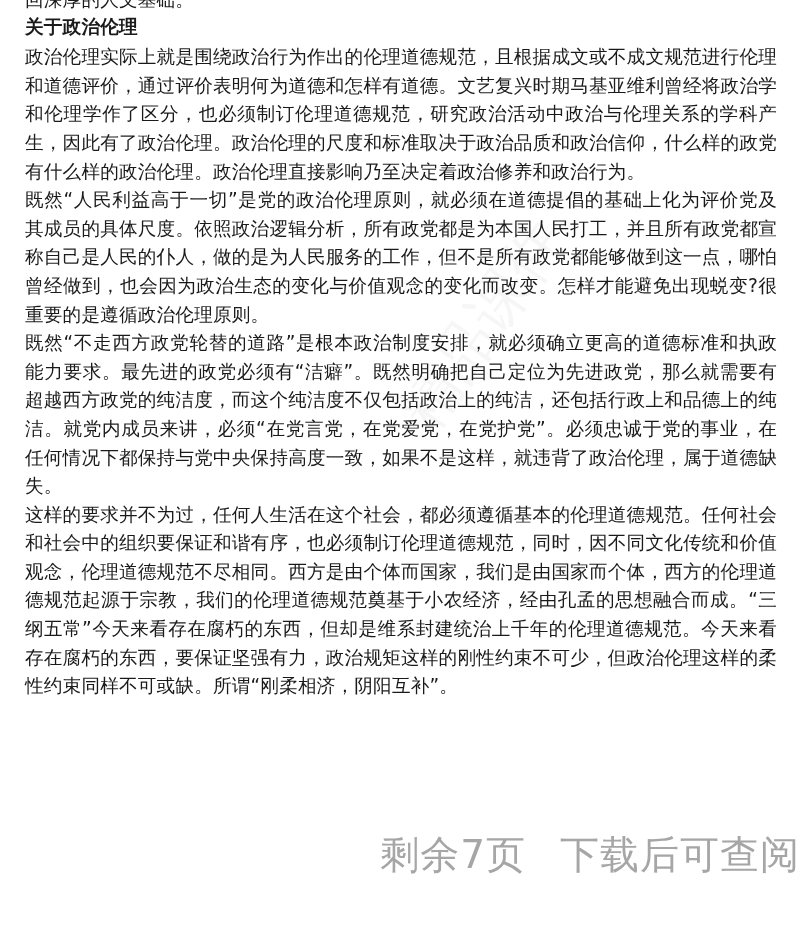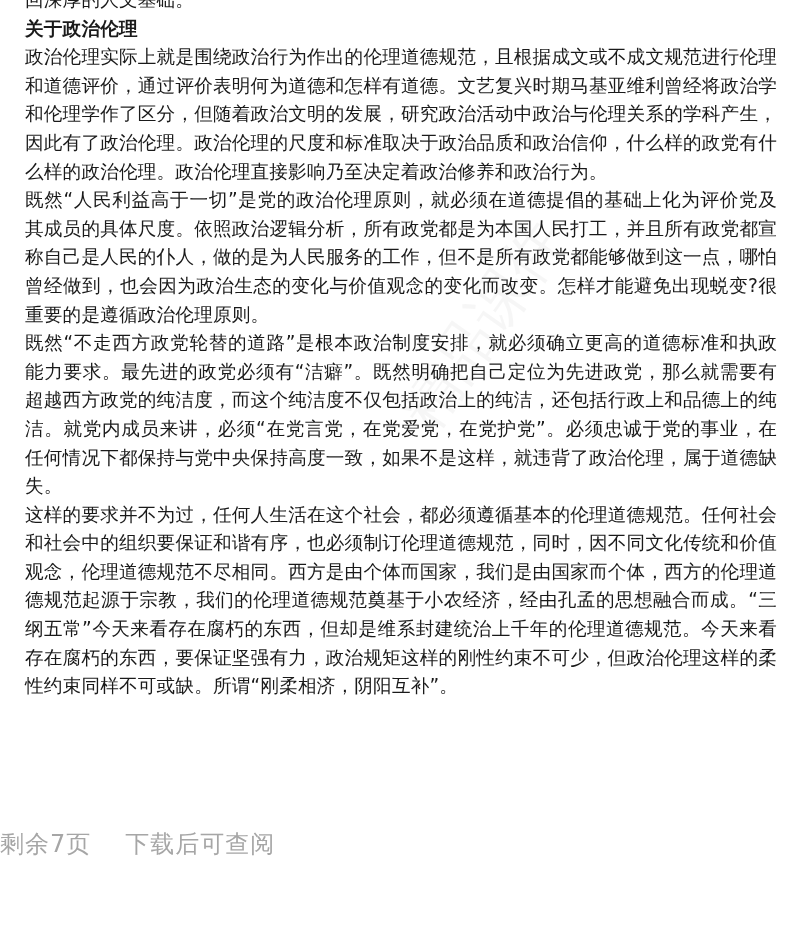--- a/index.html
+++ b/index.html
@@ -8,43 +8,43 @@
     position: absolute; left: 0; top: 0; width: 800px; height: 930px;
     font-family: "DejaVu Sans", "Liberation Sans", sans-serif;
     color: #1a1a1a;
   }
   .content {
     position: absolute; left: 25px; top: -14px; width: 752px;
     font-size: 18.6px; line-height: 28.6px; letter-spacing: 0.2px;
   }
   .content p { margin: 0; text-align: justify; }
   .content .cut { height: 28.6px; overflow: hidden; }
-  .content h2 { margin: 0; font-size: 18.6px; line-height: 28.6px; font-weight: bold; }
+  .content h2 { margin: 0; font-size: 18.6px; line-height: 28.6px; font-weight: bold; font-family: Liberation Mono, monospace; }
   .remain {
-    position: absolute; left: 0; top: 828px; width: 800px; text-align: left;
+    position: absolute; left: 0; top: 828px; width: 800px; text-align: right;
     font-family: "DejaVu Sans", "Liberation Sans", sans-serif;
-    font-size: 24px; color: #a6a6a6; letter-spacing: 1px;
+    font-size: 39px; color: #a6a6a6; letter-spacing: 1px;
   }
   .remain span { display: inline-block; }
   .remain .gap { width: 34px; }
   .watermark {
     position: absolute; left: 350px; top: 260px; width: 300px;
     transform: rotate(-55deg); font-size: 60px; color: rgba(0,0,0,0.035);
     font-family: "DejaVu Sans", sans-serif; pointer-events: none; white-space: nowrap;
   }
 </style>
 </head>
 <body>
 
 <div class="page">
   <div class="watermark">精品课件</div>
   <div class="content">
     <p class="cut">回深厚的人文基础。</p>
     <h2>关于政治伦理</h2>
-    <p>政治伦理实际上就是围绕政治行为作出的伦理道德规范，且根据成文或不成文规范进行伦理和道德评价，通过评价表明何为道德和怎样有道德。文艺复兴时期马基亚维利曾经将政治学和伦理学作了区分，但随着政治文明的发展，研究政治活动中政治与伦理关系的学科产生，因此有了政治伦理。政治伦理的尺度和标准取决于政治品质和政治信仰，什么样的政党有什么样的政治伦理。政治伦理直接影响乃至决定着政治修养和政治行为。</p>
+    <p>政治伦理实际上就是围绕政治行为作出的伦理道德规范，且根据成文或不成文规范进行伦理和道德评价，通过评价表明何为道德和怎样有道德。文艺复兴时期马基亚维利曾经将政治学和伦理学作了区分，也必须制订伦理道德规范，研究政治活动中政治与伦理关系的学科产生，因此有了政治伦理。政治伦理的尺度和标准取决于政治品质和政治信仰，什么样的政党有什么样的政治伦理。政治伦理直接影响乃至决定着政治修养和政治行为。</p>
     <p>既然“人民利益高于一切”是党的政治伦理原则，就必须在道德提倡的基础上化为评价党及其成员的具体尺度。依照政治逻辑分析，所有政党都是为本国人民打工，并且所有政党都宣称自己是人民的仆人，做的是为人民服务的工作，但不是所有政党都能够做到这一点，哪怕曾经做到，也会因为政治生态的变化与价值观念的变化而改变。怎样才能避免出现蜕变?很重要的是遵循政治伦理原则。</p>
     <p>既然“不走西方政党轮替的道路”是根本政治制度安排，就必须确立更高的道德标准和执政能力要求。最先进的政党必须有“洁癖”。既然明确把自己定位为先进政党，那么就需要有超越西方政党的纯洁度，而这个纯洁度不仅包括政治上的纯洁，还包括行政上和品德上的纯洁。就党内成员来讲，必须“在党言党，在党爱党，在党护党”。必须忠诚于党的事业，在任何情况下都保持与党中央保持高度一致，如果不是这样，就违背了政治伦理，属于道德缺失。</p>
     <p>这样的要求并不为过，任何人生活在这个社会，都必须遵循基本的伦理道德规范。任何社会和社会中的组织要保证和谐有序，也必须制订伦理道德规范，同时，因不同文化传统和价值观念，伦理道德规范不尽相同。西方是由个体而国家，我们是由国家而个体，西方的伦理道德规范起源于宗教，我们的伦理道德规范奠基于小农经济，经由孔孟的思想融合而成。“三纲五常”今天来看存在腐朽的东西，但却是维系封建统治上千年的伦理道德规范。今天来看存在腐朽的东西，要保证坚强有力，政治规矩这样的刚性约束不可少，但政治伦理这样的柔性约束同样不可或缺。所谓“刚柔相济，阴阳互补”。</p>
   </div>
   <div class="remain">
     <span>剩余7页</span><span class="gap"></span><span>下载后可查阅</span>
   </div>
 </div>
 
 </body></html>

